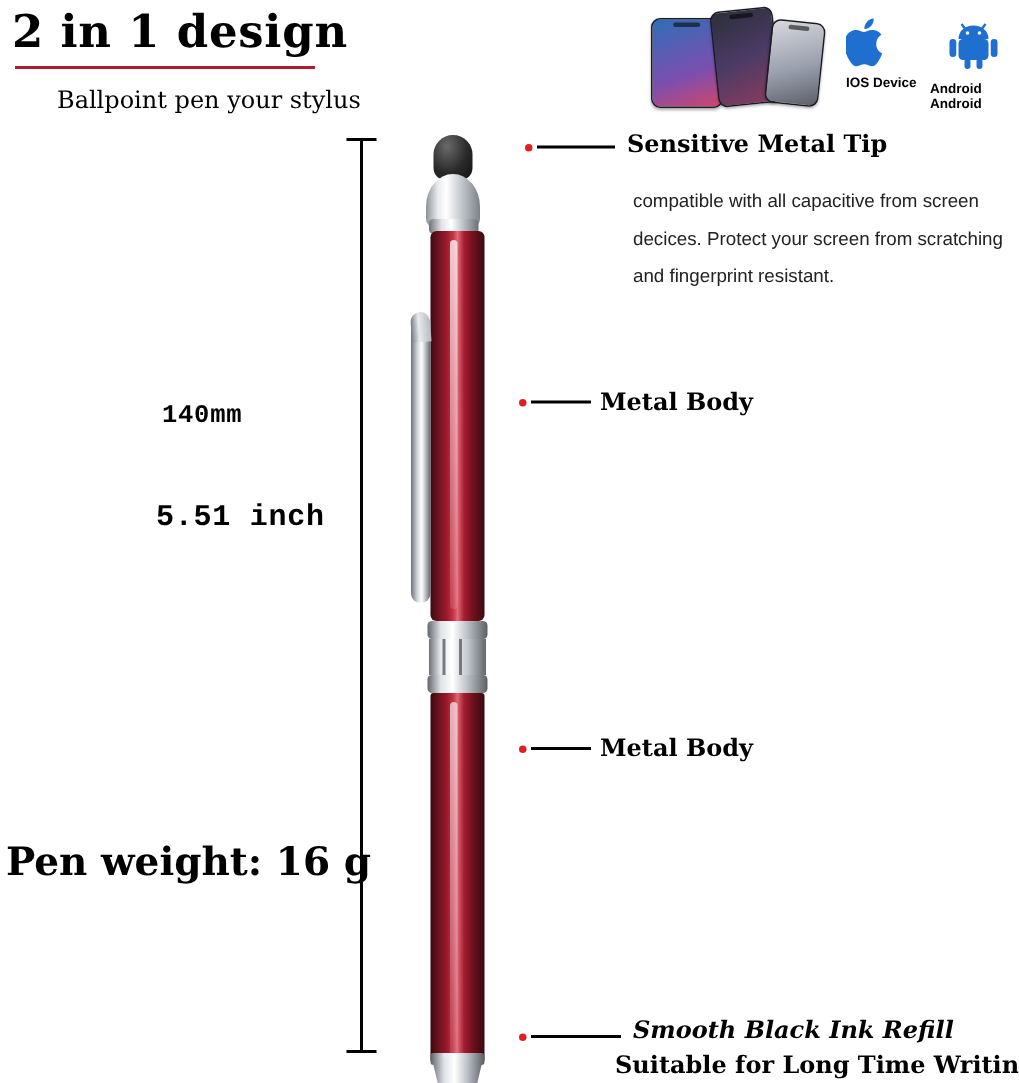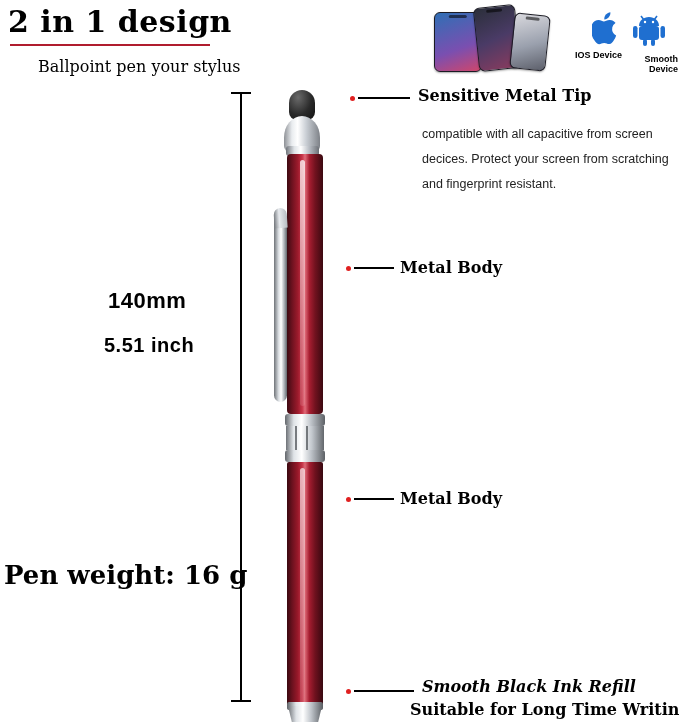--- a/index.html
+++ b/index.html
@@ -94,21 +94,21 @@
     top: 2px;
     width: 40%;
     height: 3px;
     border-radius: 2px;
     background: rgba(0,0,0,0.55);
   }
 
   .dev-badge {
     position: absolute;
     width: 58px;
-    text-align: right;
+    text-align: left;
   }
   .dev-badge .glyph {
     display: block;
     margin: 0 auto;
     height: 40px;
     line-height: 40px;
     font-size: 34px;
     color: #1f6fd0;
   }
   .dev-badge .caption {
@@ -137,31 +137,31 @@
     width: 20px;
     height: 1.5px;
     background: #000;
   }
   .measure-cap.top { top: 92px; }
   .measure-cap.bottom { top: 700px; }
 
   .dim-main {
     position: absolute;
     left: 108px;
-    top: 288px;
-    font-family: Liberation Sans, sans-serif;
-    font-weight: bold;
-    font-size: 22px;
+    top: 268px;
+    font-family: Liberation Mono, monospace;
+    font-weight: bold;
+    font-size: 17px;
     letter-spacing: 0.5px;
   }
   .dim-sub {
     position: absolute;
     left: 104px;
     top: 334px;
-    font-family: Liberation Sans, sans-serif;
+    font-family: Liberation Mono, monospace;
     font-weight: bold;
     font-size: 20px;
     letter-spacing: 0.5px;
   }
   .weight {
     position: absolute;
     left: 4px;
     top: 560px;
     font-family: "DejaVu Serif", serif;
     font-weight: bold;
@@ -359,21 +359,21 @@
             <rect x="12" y="25" width="4" height="7" rx="2"></rect>
             <rect x="20" y="25" width="4" height="7" rx="2"></rect>
             <path d="M8 12c0-5.5 4.5-9 10-9s10 3.5 10 9z"></path>
             <line x1="10" y1="2" x2="13" y2="6" stroke="#1f6fd0" stroke-width="1.6"></line>
             <line x1="26" y1="2" x2="23" y2="6" stroke="#1f6fd0" stroke-width="1.6"></line>
           </g>
           <circle cx="14" cy="8" r="1.2" fill="#ffffff"></circle>
           <circle cx="22" cy="8" r="1.2" fill="#ffffff"></circle>
         </svg>
       </span>
-      <span class="caption">Smooth Device</span>
+      <span class="caption">Android Android</span>
     </div>
   </div>
 
   <div class="measure-line"></div>
   <div class="measure-cap top"></div>
   <div class="measure-cap bottom"></div>
   <div class="dim-main">140mm</div>
   <div class="dim-sub">5.51 inch</div>
   <div class="weight">Pen weight: 16 g</div>
 

